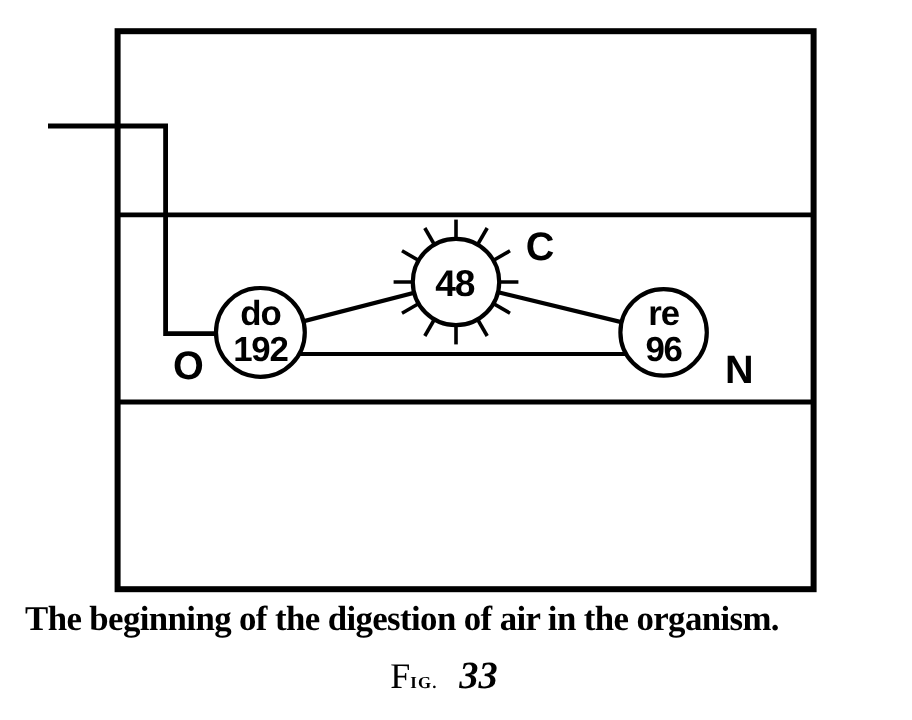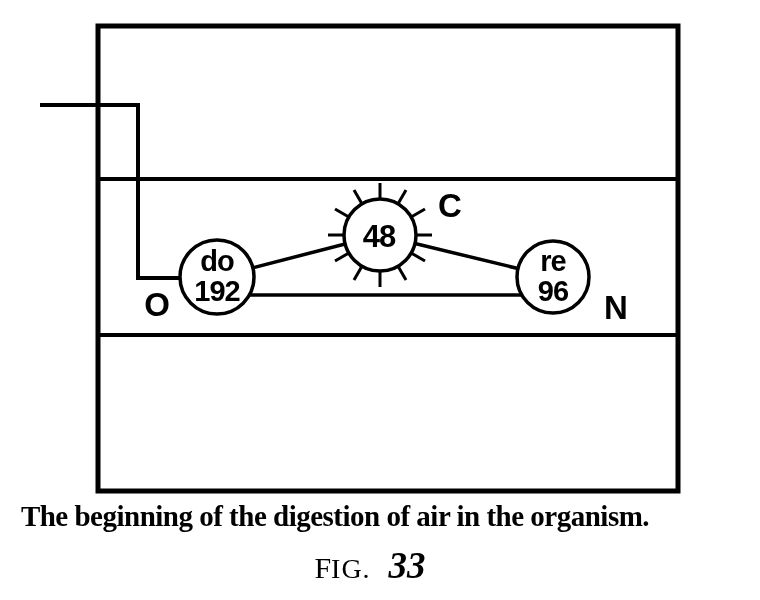--- a/index.html
+++ b/index.html
@@ -63,29 +63,29 @@
     width: 740px;
     text-align: center;
     font-family: "Liberation Serif", serif;
     color: #000000;
   }
   .fig-initial {
     font-size: 30px;
     font-weight: normal;
   }
   .fig-smallcaps {
-    font-size: 28px;
-    font-weight: normal;
+    font-size: 14px;
+    font-weight: bold;
     letter-spacing: 1px;
   }
   .fig-number {
     font-family: "Liberation Serif", serif;
     font-style: italic;
     font-weight: bold;
-    font-size: 37px;
+    font-size: 32px;
     margin-left: 18px;
   }
 </style>
 </head>
 <body>
 
 <div class="stage">
 
   <svg class="diagram-svg" width="760" height="600" viewBox="0 0 760 600">
 

